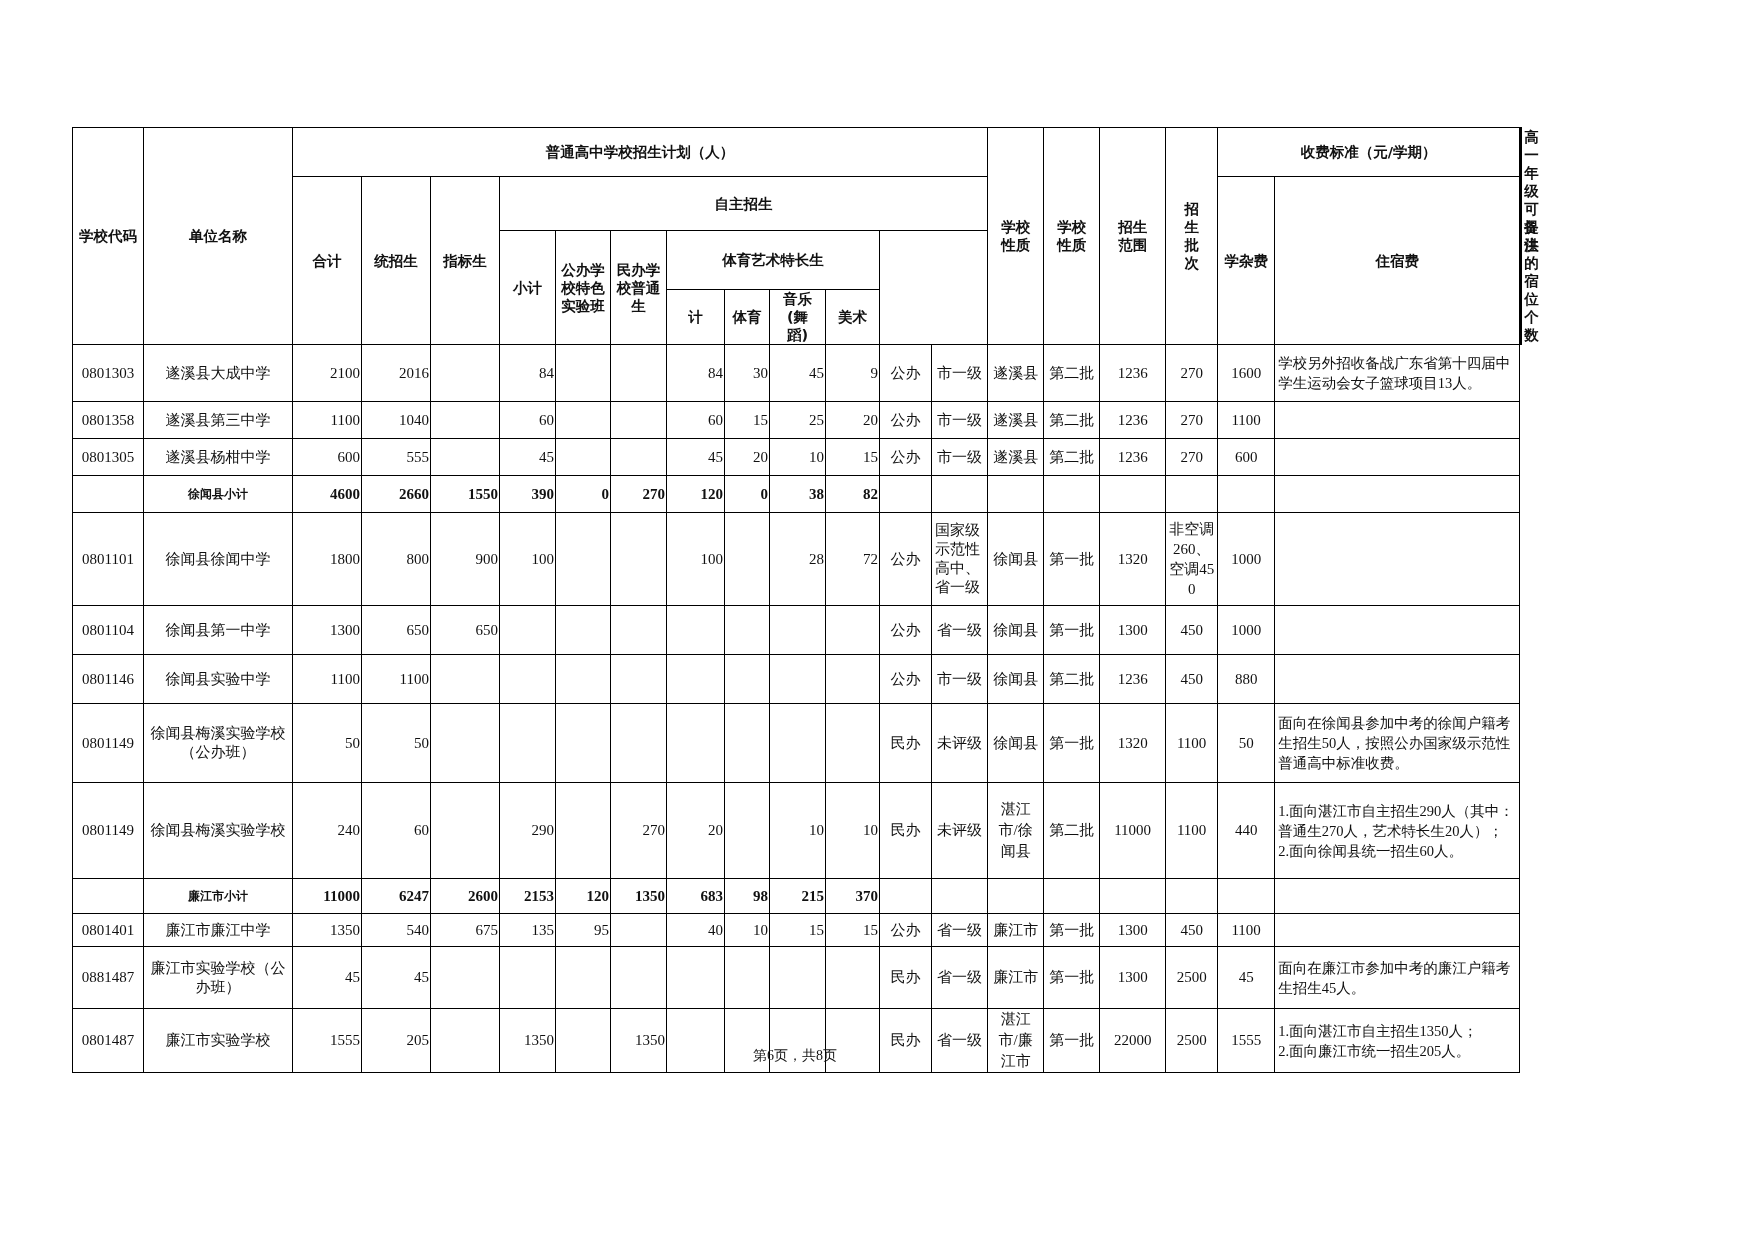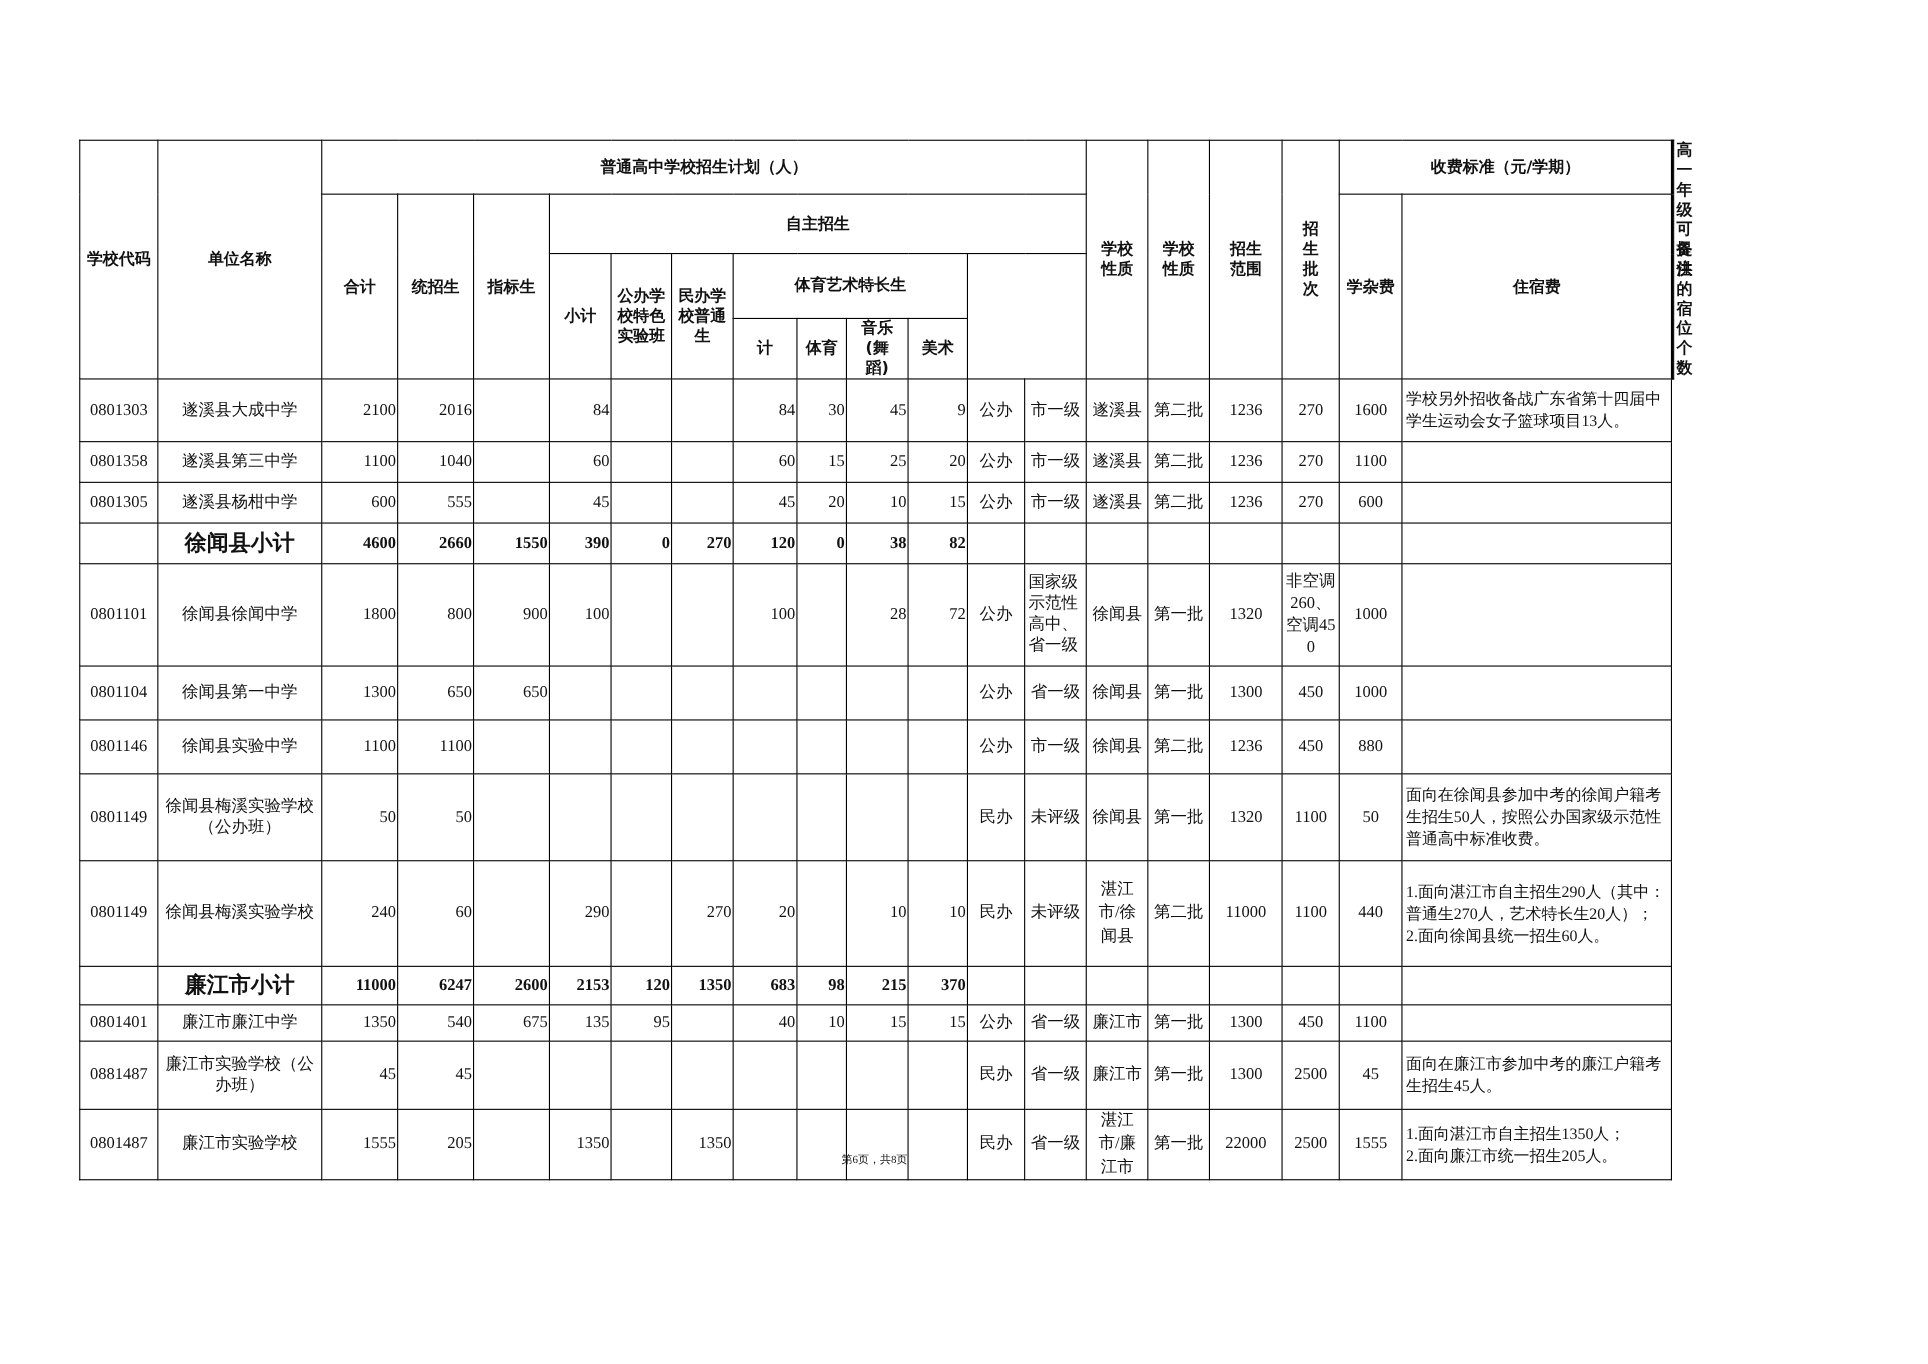--- a/index.html
+++ b/index.html
@@ -9,22 +9,22 @@
   table { border-collapse: collapse; table-layout: fixed; width: 1450px; }
   th, td { border: 1.6px solid #000; padding: 0 3px; font-size: 15px; line-height: 19px; }
   th { font-family: "DejaVu Sans", "Liberation Sans", sans-serif; font-weight: bold; font-size: 14.5px;
        text-align: center; vertical-align: middle; line-height: 18px; }
   td { vertical-align: middle; }
   td.num { text-align: right; padding-right: 1px; }
   td.ctr { text-align: center; }
   td.txt { text-align: center; font-size: 15px; font-family: Liberation Serif, serif; }
   td.remark { text-align: left; font-size: 14.5px; line-height: 20px; padding-left: 3px; }
   tr.subtotal td { font-weight: bold; }
-  tr.subtotal td.name { font-family: Liberation Sans, sans-serif; font-size: 20px; text-align: center; }
-  .footer { position: absolute; top: 1047px; left: 0; width: 1590px; text-align: center; font-size: 10px; font-family: Liberation Serif, serif; }
+  tr.subtotal td.name { font-family: Liberation Sans, sans-serif; font-size: 12px; text-align: center; }
+  .footer { position: absolute; top: 1047px; left: 0; width: 1590px; text-align: center; font-size: 14px; font-family: Liberation Serif, serif; }
 </style>
 </head>
 <body>
 
 <div class="page">
   <table>
     <colgroup>
       <col style="width:71px">
         <col style="width:149px">
         <col style="width:69px">

